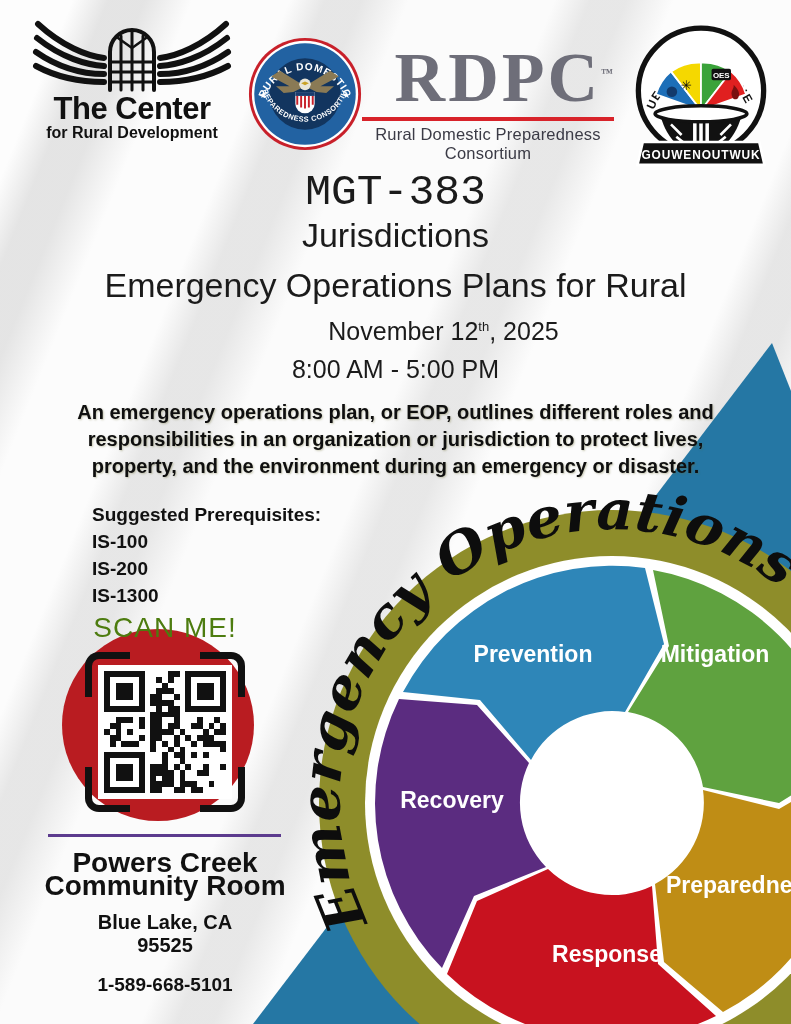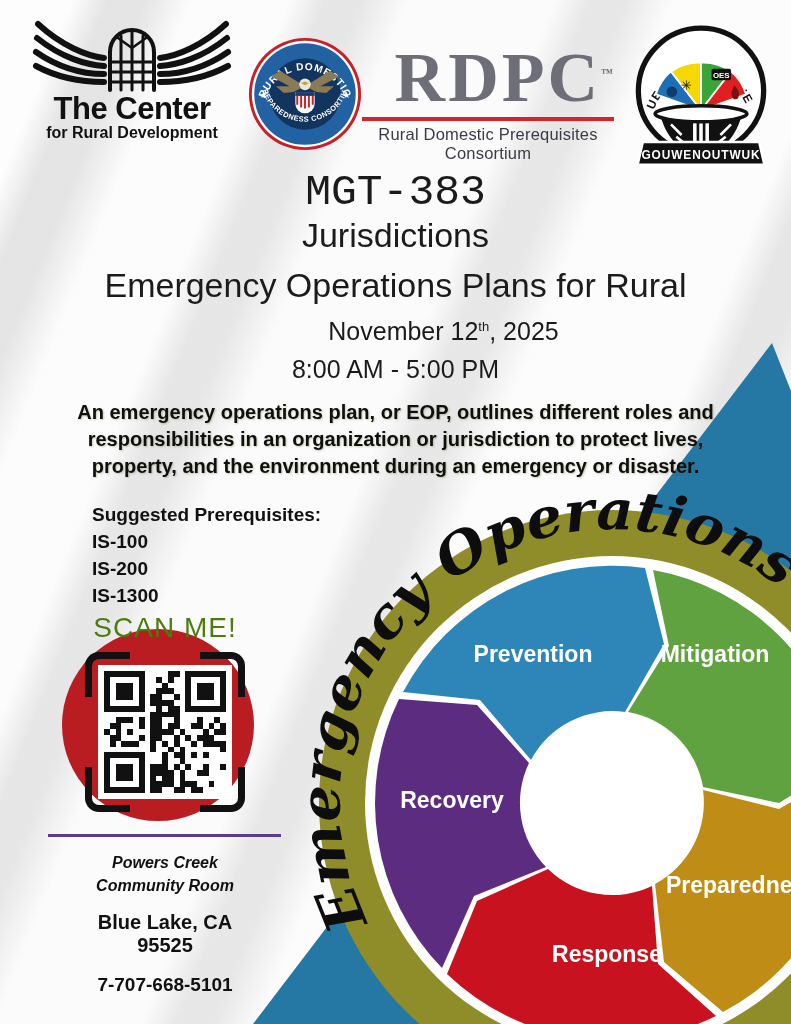--- a/index.html
+++ b/index.html
@@ -44,21 +44,21 @@
   .qr-frame{position:absolute;left:85px;top:652px;width:160px;height:160px;}
   .qr-frame span{position:absolute;width:38px;height:38px;border:0 solid #111;}
   .qr-frame .tl{left:0;top:0;border-left-width:7px;border-top-width:7px;border-top-left-radius:14px;}
   .qr-frame .tr{right:0;top:0;border-right-width:7px;border-top-width:7px;border-top-right-radius:14px;}
   .qr-frame .bl{left:0;bottom:0;border-left-width:7px;border-bottom-width:7px;border-bottom-left-radius:14px;}
   .qr-frame .br{right:0;bottom:0;border-right-width:7px;border-bottom-width:7px;border-bottom-right-radius:14px;}
   .qr-box{position:absolute;left:98px;top:665px;width:134px;height:134px;background:#fff;padding:0;}
   .qr-box svg{position:absolute;left:6px;top:6px;}
   .divider{position:absolute;left:48px;top:834px;width:233px;height:3px;}
   .address{position:absolute;left:20px;top:851px;width:290px;text-align:center;font-weight:700;color:#111;}
-  .address .venue{font-size:16px;line-height:23px;font-style:italic;}
+  .address .venue{font-size:28px;line-height:23px;}
   .address .street{font-size:20px;line-height:23px;margin-top:14px;}
   .address .phone{font-size:19px;margin-top:17px;}
   .art{position:absolute;left:0;top:0;}
   .seg-label{font-family:"Liberation Sans",sans-serif;font-weight:700;font-size:23px;fill:#fff;}
   .arc-script{font-family:"DejaVu Serif",serif;font-style:italic;font-weight:700;font-size:55px;fill:#0d0d0d;}
 </style>
 </head>
 <body>
 
 <div class="page">
@@ -133,21 +133,21 @@
       <path d="M60,47 l4,2 -4,2 -4,-2 Z" fill="#c9a227"></path>
       <path d="M50,58 h20 v12 a10,10 0 0 1 -20,0 Z" fill="#fff"></path>
       <path d="M50,58 h20 v4 h-20 Z" fill="#1b3d6e"></path>
       <path d="M52,62 v9 M56,62 v12 M60,62 v13 M64,62 v12 M68,62 v9" stroke="#c8202a" stroke-width="2"></path>
     </g>
   </svg>
 
   <div class="rdpc-word">
     <div class="acr"><span>RDPC</span><sup>™</sup></div>
     <div class="bar"></div>
-    <div class="tag">Rural Domestic Prerequisites Consortium</div>
+    <div class="tag">Rural Domestic Preparedness Consortium</div>
   </div>
 
   <svg class="blr-logo" viewBox="0 0 160 170">
     <circle cx="80" cy="78" r="71" fill="#ffffff" stroke="#111" stroke-width="6"></circle>
     <defs>
         <path id="blrArc" d="M28,96 A56,56 0 0 1 132,96" fill="none"></path>
       </defs>
     <text fill="#111" font-size="13.5" font-weight="bold" font-family="Liberation Sans, sans-serif" letter-spacing="1">
       <textPath href="#blrArc" startOffset="50%" text-anchor="middle">BLUE LAKE RANCHERIA</textPath>
     </text>
@@ -340,15 +340,15 @@
 
   <div class="address">
     <div class="venue">
       <div>Powers Creek</div>
       <div>Community Room</div>
     </div>
     <div class="street">
       <div>Blue Lake, CA</div>
       <div>95525</div>
     </div>
-    <div class="phone">7-707-668-5101</div>
+    <div class="phone">1-589-668-5101</div>
   </div>
 </div>
 
 </body></html>

